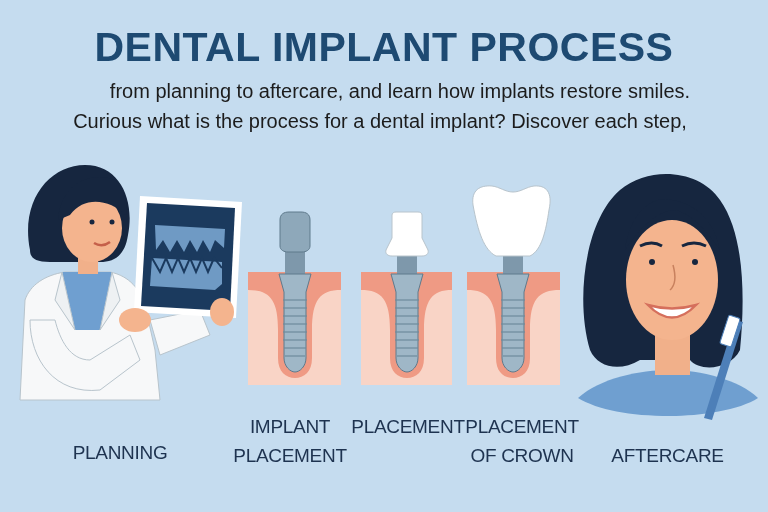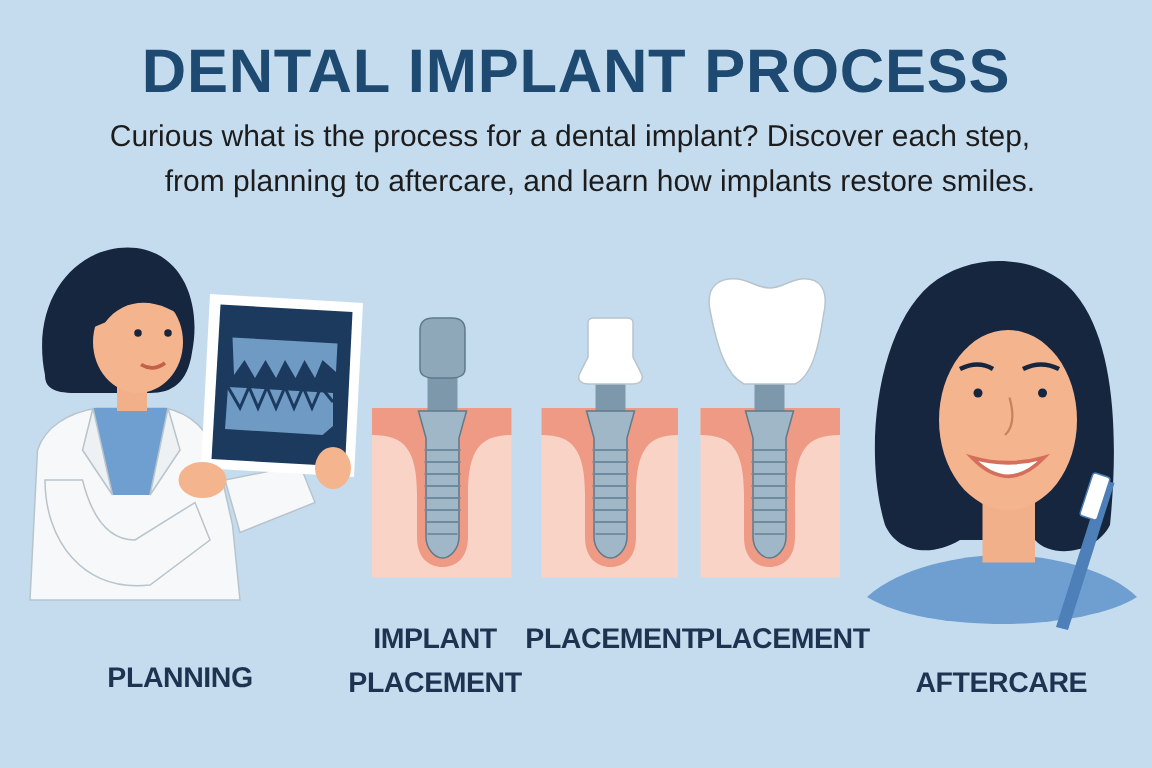--- a/index.html
+++ b/index.html
@@ -1,28 +1,28 @@
 <!DOCTYPE html>
 <html><head>
 <meta charset="utf-8">
 <style>
   * { box-sizing: border-box; margin: 0; padding: 0; }
   body { width: 768px; height: 512px; overflow: hidden; background: #c5dcef; font-family: "Liberation Sans", sans-serif; position: relative; }
   .title { position: absolute; top: 24px; left: 0; width: 768px; text-align: center; font-size: 41px; font-weight: bold; color: #1e4a72; letter-spacing: 0.5px; }
   .subtitle { position: absolute; top: 76px; left: 30px; width: 700px; text-align: center; font-size: 20px; line-height: 30px; color: #1c1c1c; }
   .scene { position: absolute; left: 0; top: 0; width: 768px; height: 512px; }
-  .label { position: absolute; text-align: center; font-weight: bold; color: #1e3350; font-size: 19px; line-height: 29px; letter-spacing: -0.3px; }
+  .label { position: absolute; text-align: center; font-weight: normal; color: #1e3350; font-size: 19px; line-height: 29px; letter-spacing: -0.3px; }
 </style>
 </head>
 <body>
 
 <div class="title">DENTAL IMPLANT PROCESS</div>
 <div class="subtitle">
+  <div style="padding-left:40px;">from planning to aftercare, and learn how implants restore smiles.</div>
   <div>Curious what is the process for a dental implant? Discover each step,</div>
-  <div style="padding-left:40px;">from planning to aftercare, and learn how implants restore smiles.</div>
 </div>
 
 <svg class="scene" viewBox="0 0 768 512" width="768" height="512">
 
   <g>
 
     <path d="M30,250 C20,200 50,165 85,165 C120,165 135,200 128,235 C125,255 115,262 100,262 L50,262 C35,262 30,258 30,250 Z" fill="#16263f"></path>
 
     <path d="M20,400 L25,300 C30,285 45,275 65,272 L110,272 C130,276 140,290 145,305 L155,350 L160,400 Z" fill="#f7f8f9" stroke="#b8c4cc" stroke-width="1"></path>
 
@@ -143,16 +143,17 @@
 </div>
 <div class="label" style="left:228px; top:412px; width:124px;">
   <div>IMPLANT</div>
   <div>PLACEMENT</div>
 </div>
 <div class="label" style="left:348px; top:412px; width:120px;">
   <div>PLACEMENT</div>
 </div>
 <div class="label" style="left:462px; top:412px; width:120px;">
   <div>PLACEMENT</div>
+  <div>OF CROWN</div>
 </div>
 <div class="label" style="left:600px; top:441px; width:135px;">
   <div>AFTERCARE</div>
 </div>
 
 </body></html>

